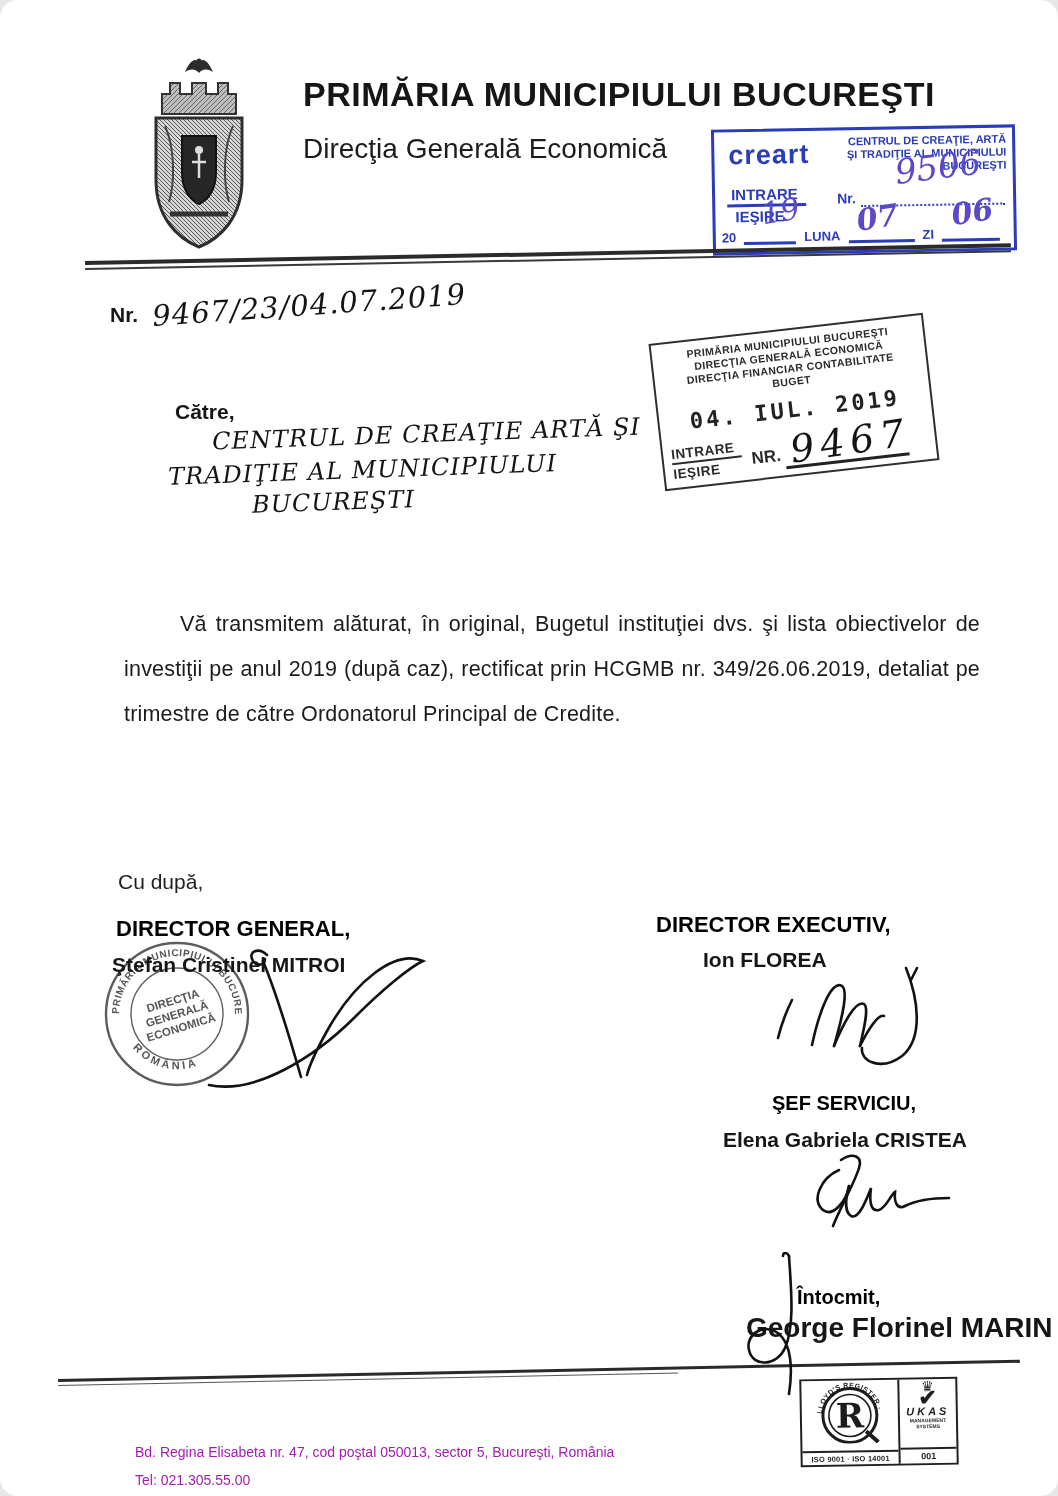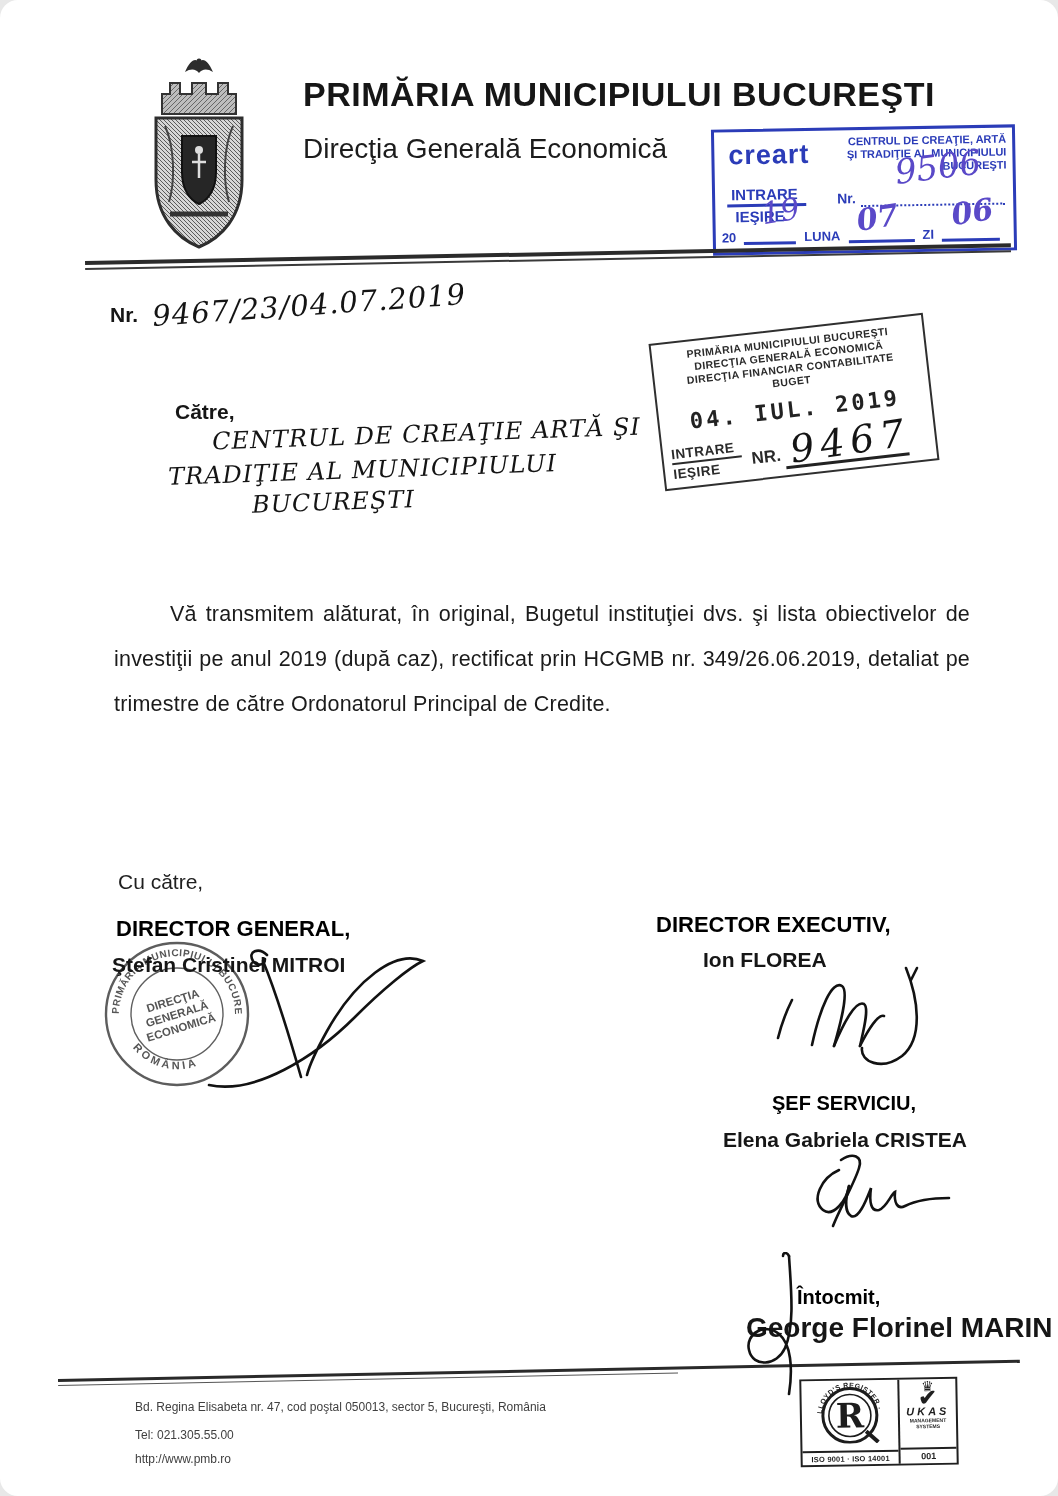--- a/index.html
+++ b/index.html
@@ -51,21 +51,21 @@
   
   .lbl{font-weight:bold;color:#161616;}
   
   .bodytext{left:108px;top:586px;width:856px;font-size:21.5px;line-height:45px;
             text-align:justify;text-indent:56px;color:#1b1b1b;letter-spacing:.2px;}
   
   .sigtitle{font-size:21px;font-weight:bold;color:#000000;}
   .signame{font-size:21px;font-weight:bold;color:#161616;}
   svg.sig path{stroke:#121212;stroke-width:2.6;fill:none;stroke-linecap:round;}
   
-  .foot{font-size:12px;color:#404040;}
+  .foot{font-size:14px;color:#a21caf;margin-top:44px;}
   
   .cert{left:800px;top:1378px;width:158px;height:88px;border:2.5px solid #202020;
         transform:rotate(-1deg);display:flex;box-sizing:border-box;background:#fff;}
   .cert .left{width:96px;border-right:2px solid #202020;display:flex;flex-direction:column;}
   .cert .right{flex:1;display:flex;flex-direction:column;align-items:center;}
   .cert .isorow{border-top:2px solid #202020;font-size:7.5px;font-weight:bold;text-align:center;
                 padding:2px 0 1px 0;letter-spacing:.2px;}
   .cert .ukasword{font-size:11px;font-weight:bold;letter-spacing:3px;margin-top:-2px;font-style:italic;}
   .cert .ukassub{font-size:5px;font-weight:bold;line-height:1.2;text-align:center;}
   .cert .num{border-top:2px solid #202020;width:100%;text-align:center;font-size:9px;
@@ -155,23 +155,23 @@
         <div class="nrval hand ink-black">9467</div>
       </div>
     </div>
   </div>
 
   <div class="abs lbl" style="left:175px;top:400px;font-size:21px">Către,</div>
   <div class="abs hand ink-black" style="left:212px;top:420px;font-size:24px;transform:rotate(-2deg);letter-spacing:1px">CENTRUL DE CREAŢIE ARTĂ ŞI</div>
   <div class="abs hand ink-black" style="left:168px;top:456px;font-size:24px;transform:rotate(-2deg);letter-spacing:1px">TRADIŢIE AL MUNICIPIULUI</div>
   <div class="abs hand ink-black" style="left:252px;top:488px;font-size:24px;transform:rotate(-2deg);letter-spacing:1px">BUCUREŞTI</div>
 
-  <p class="abs bodytext" style="margin:6px">Vă transmitem alăturat, în original, Bugetul instituţiei dvs. şi lista obiectivelor de investiţii pe anul 2019 (după caz), rectificat prin HCGMB nr. 349/26.06.2019, detaliat pe trimestre de către Ordonatorul Principal de Credite.</p>
-
-  <div class="abs" style="left:118px;top:870px;font-size:21px">Cu către,</div>
+  <p class="abs bodytext" style="margin:16px">Vă transmitem alăturat, în original, Bugetul instituţiei dvs. şi lista obiectivelor de investiţii pe anul 2019 (după caz), rectificat prin HCGMB nr. 349/26.06.2019, detaliat pe trimestre de către Ordonatorul Principal de Credite.</p>
+
+  <div class="abs" style="left:118px;top:870px;font-size:21px">Cu după,</div>
 
   <div class="abs sigtitle" style="left:116px;top:916px;font-size:22px">DIRECTOR GENERAL,</div>
   <div class="abs signame" style="left:112px;top:953px;z-index:3">Ştefan Cristinel MITROI</div>
 
   <svg class="abs" style="left:93px;top:938px;width:170px;height:158px;opacity:.88;z-index:2" viewBox="0 0 170 158">
     <defs>
       <path id="rs-top" d="M 26 76 A 58 58 0 1 1 142 76" fill="none"></path>
       <path id="rs-bot" d="M 30 90 A 56 56 0 0 0 138 90" fill="none"></path>
     </defs>
     <circle cx="84" cy="76" r="71" fill="none" stroke="#474747" stroke-width="2.4"></circle>

